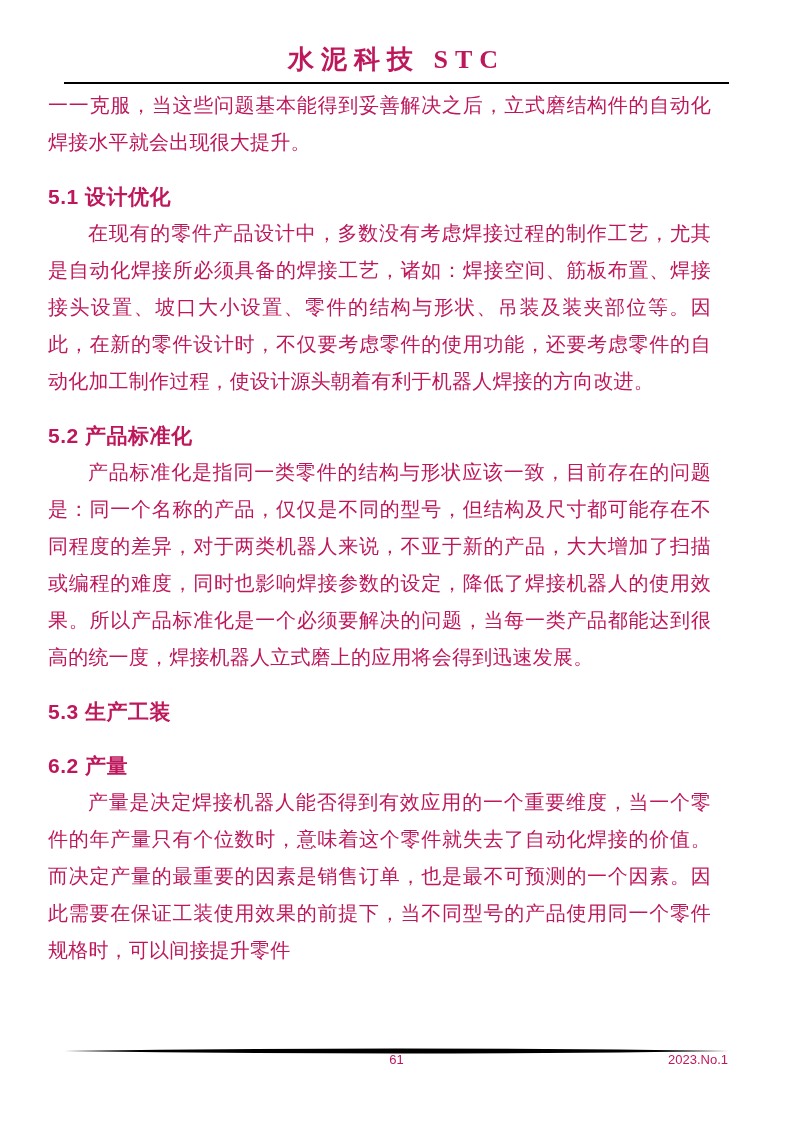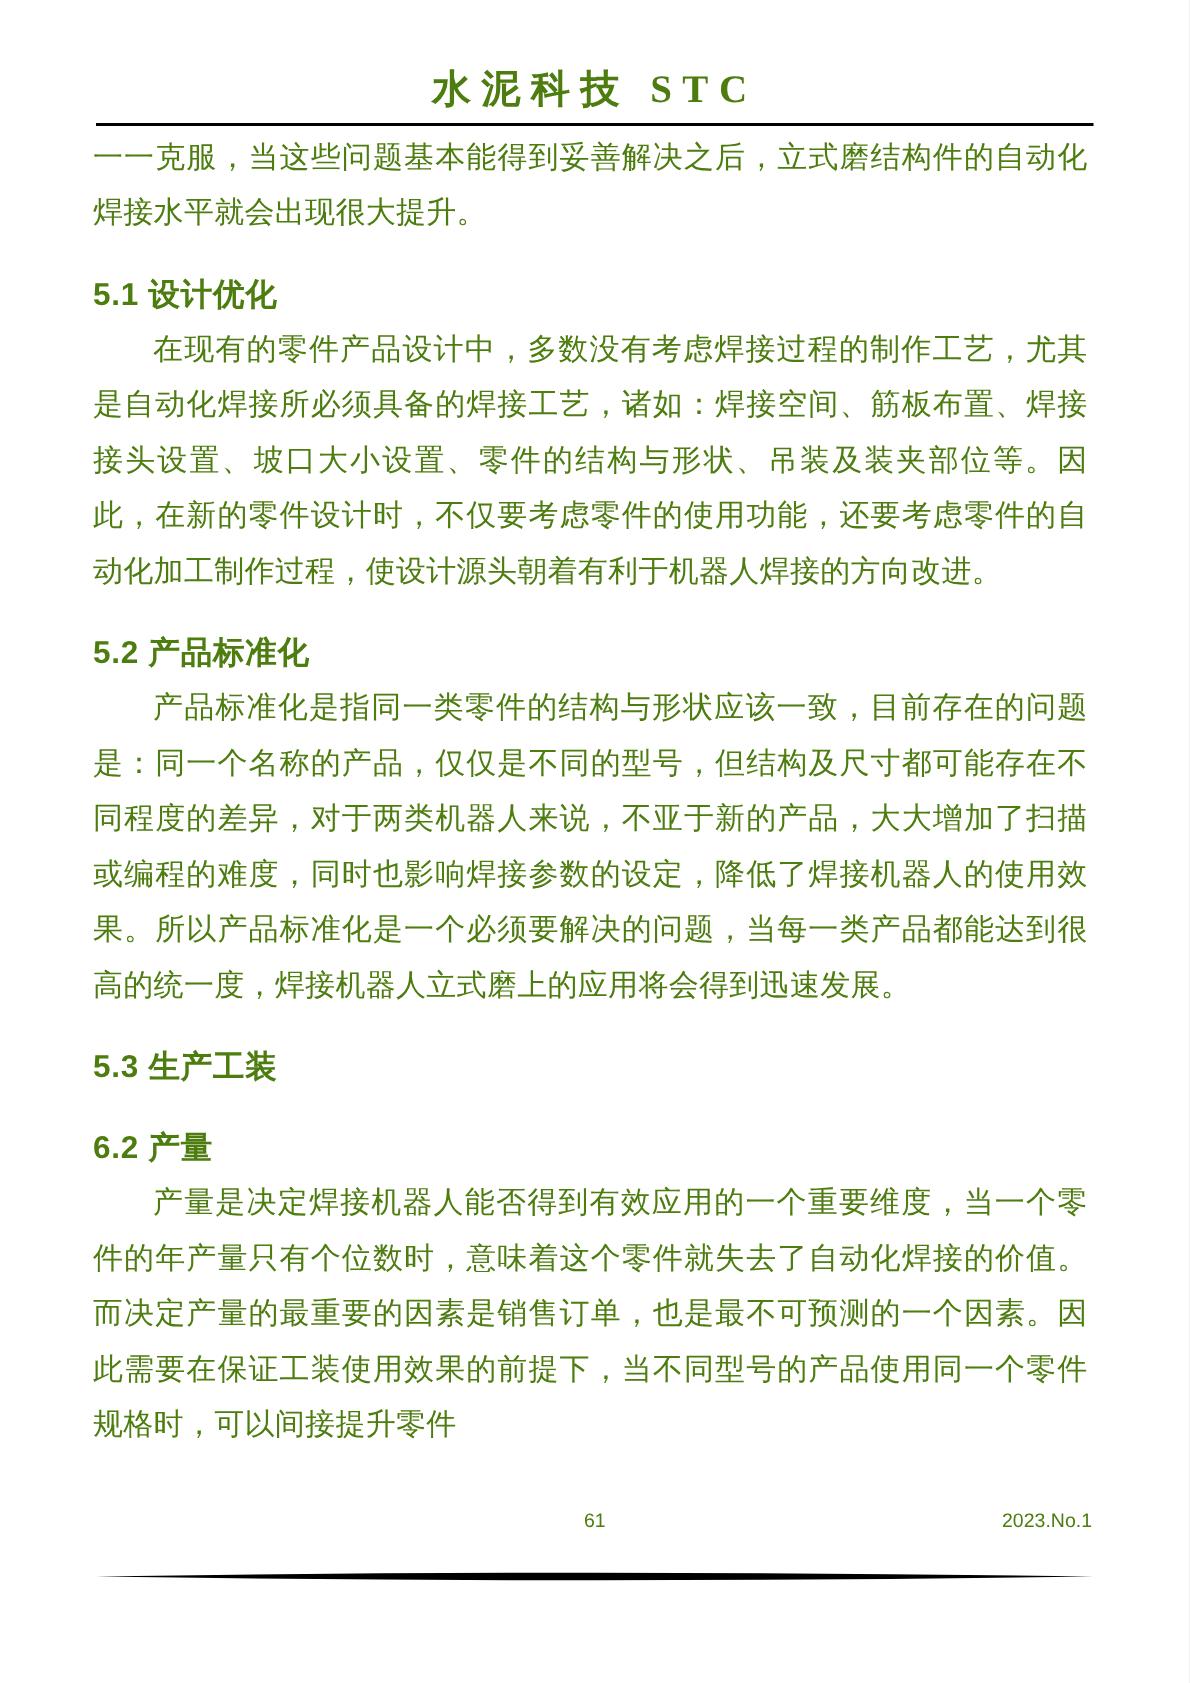--- a/index.html
+++ b/index.html
@@ -7,21 +7,21 @@
     padding: 0;
     background: #e8e8e8;
     font-family: "Liberation Serif", serif;
   }
   .page {
     position: relative;
     width: 793px;
     height: 1122px;
     margin: 0 auto;
     background: #ffffff;
-    color: #4d7c0f;
+    color: #be185d;
     overflow: hidden;
   }
   
   .journal-title {
     position: absolute;
     top: 42px;
     left: 0;
     width: 100%;
     text-align: center;
     font-size: 26px;
@@ -34,21 +34,21 @@
     top: 82px;
     left: 64px;
     width: 665px;
     height: 2px;
     background: #000000;
   }
   
   .body-col {
     position: absolute;
     top: 87px;
-    left: 62px;
+    left: 48px;
     width: 663px;
     font-size: 20px;
     line-height: 37px;
     text-align: justify;
     text-align-last: left;
     letter-spacing: 0.2px;
   }
   .body-col p {
     margin: 0;
   }
@@ -70,21 +70,21 @@
   
   .footer-rule {
     position: absolute;
     top: 1047px;
     left: 64px;
     width: 665px;
     height: 8px;
   }
   .footer-row {
     position: absolute;
-    top: 1006px;
+    top: 1052px;
     left: 65px;
     width: 663px;
     height: 20px;
     font-size: 13px;
     font-family: "Liberation Sans", sans-serif;
   }
   .page-number {
     position: absolute;
     left: 0;
     width: 100%;

